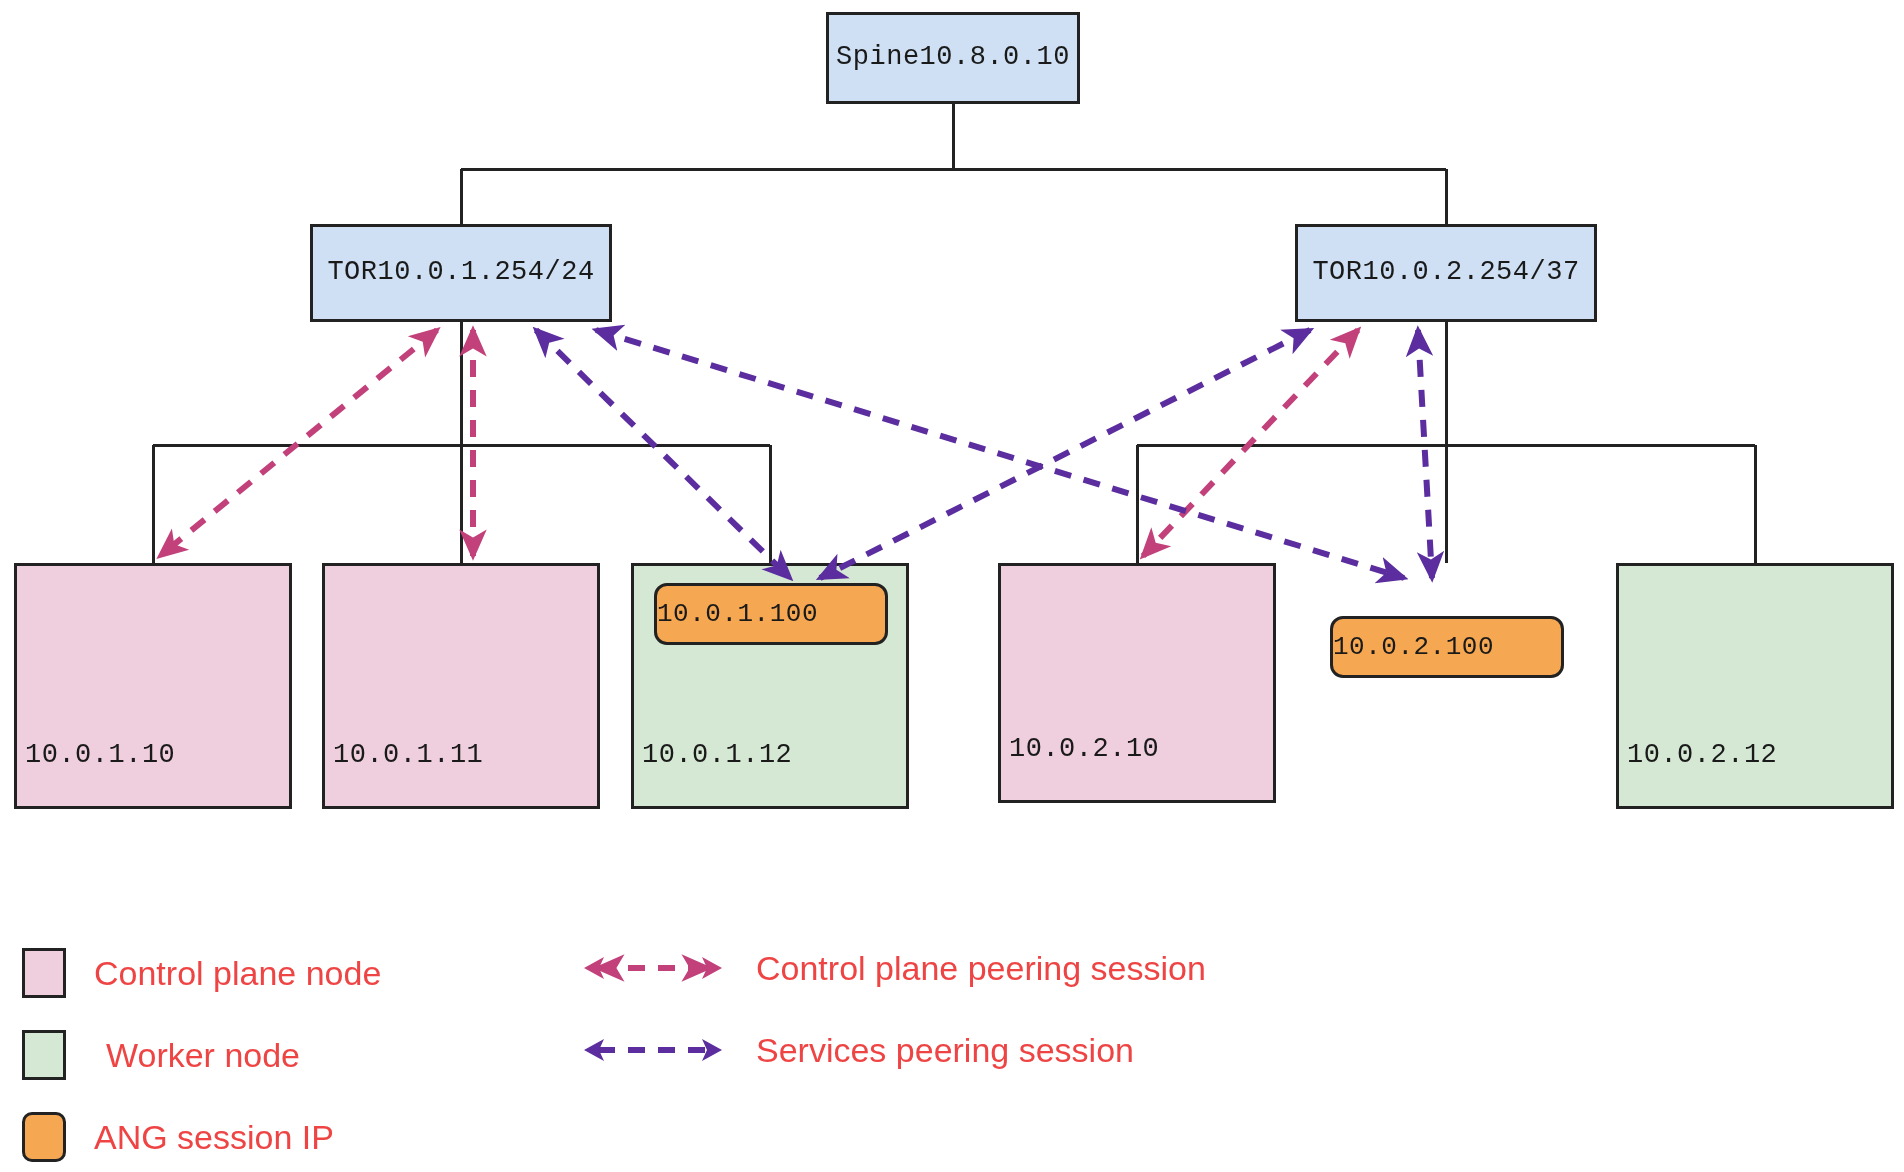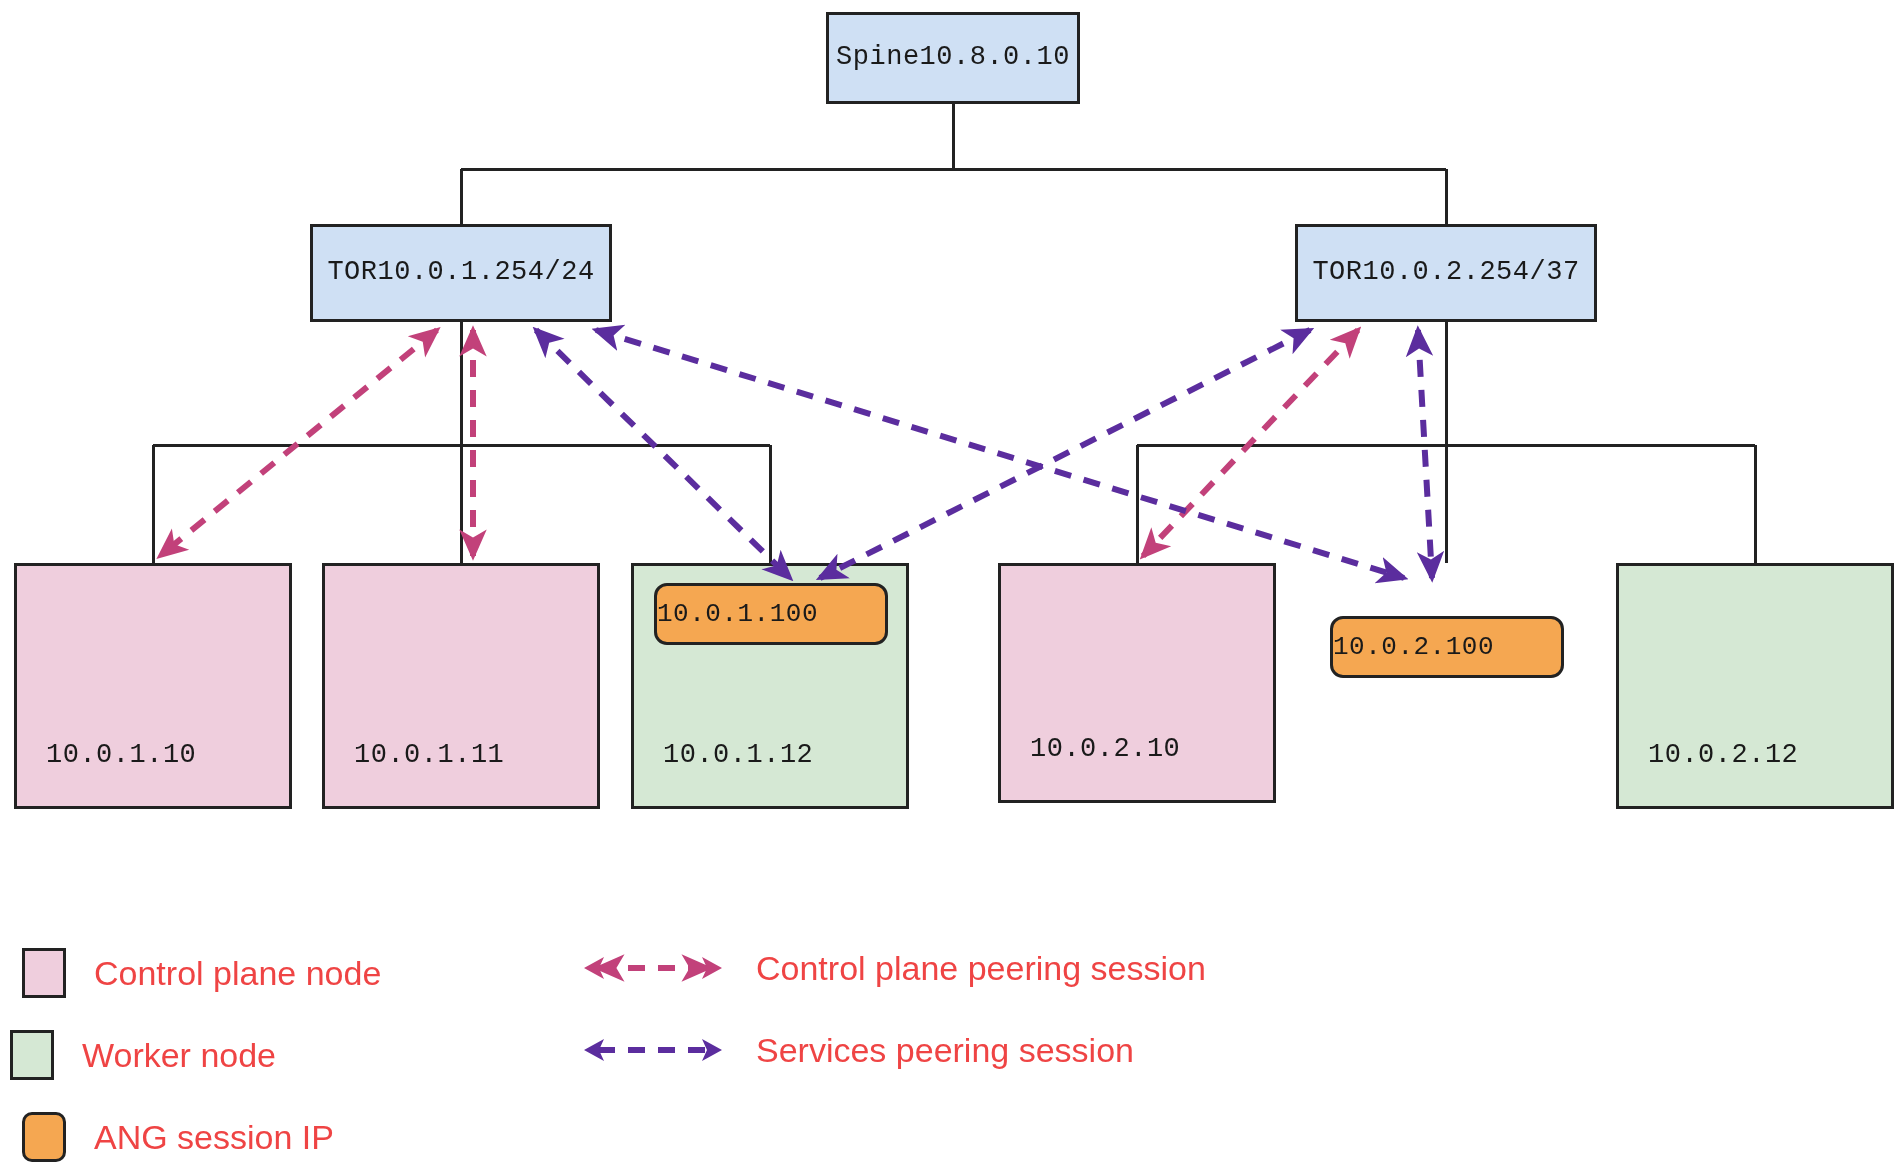--- a/index.html
+++ b/index.html
@@ -46,21 +46,21 @@
   .switch-box .ln { white-space: pre; }
   .host-box {
     align-items: flex-end;
     justify-content: flex-start;
   }
   .host-label {
     font-family: "Liberation Mono", monospace;
     font-size: 27px;
     color: #1a1a1a;
     letter-spacing: 0.5px;
-    padding: 0 0 36px 29px;
+    padding: 0 0 36px 8px;
     white-space: pre;
   }
   .float-ip {
     position: absolute;
     box-sizing: border-box;
     border: 3px solid #222222;
     border-radius: 13px;
     display: flex;
     align-items: center;
     justify-content: flex-start;
@@ -206,21 +206,21 @@
     </g>
   </svg>
 
   <div id="legend">
 
     <div class="legend-row" style="left:22px; top:18px;">
       <span class="legend-swatch" style="background:#EFCEDD;"></span>
       <span class="legend-text">Control plane node</span>
     </div>
 
-    <div class="legend-row" style="left:10px; top:100px;">
+    <div class="legend-row" style="left:22px; top:100px;gap:12px;">
       <span class="legend-swatch" style="background:#D5E8D4;"></span>
       <span class="legend-text">Worker node</span>
     </div>
 
     <div class="legend-row" style="left:22px; top:182px;">
       <span class="legend-swatch rounded" style="background:#F5A751;"></span>
       <span class="legend-text">ANG session IP</span>
     </div>
 
     <div class="legend-row" style="left:578px; top:18px;">

